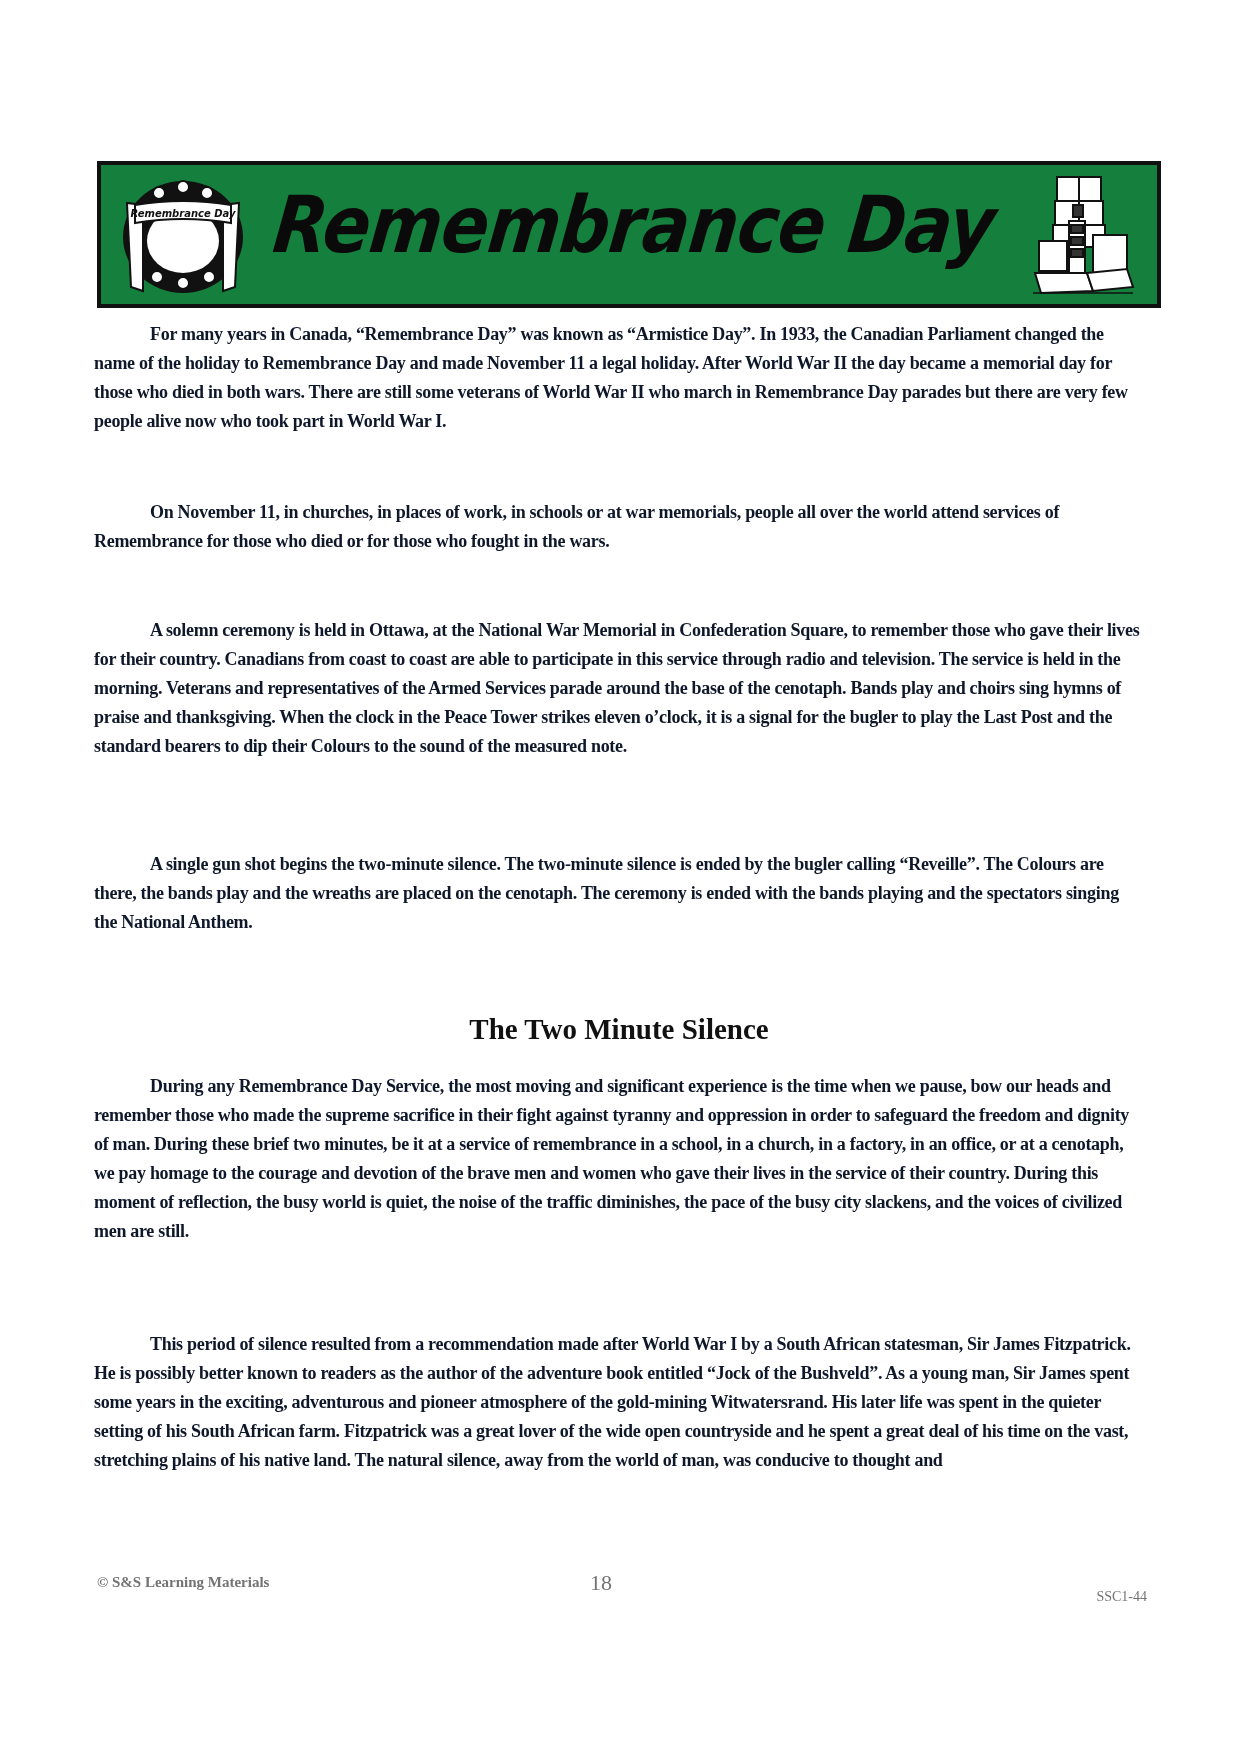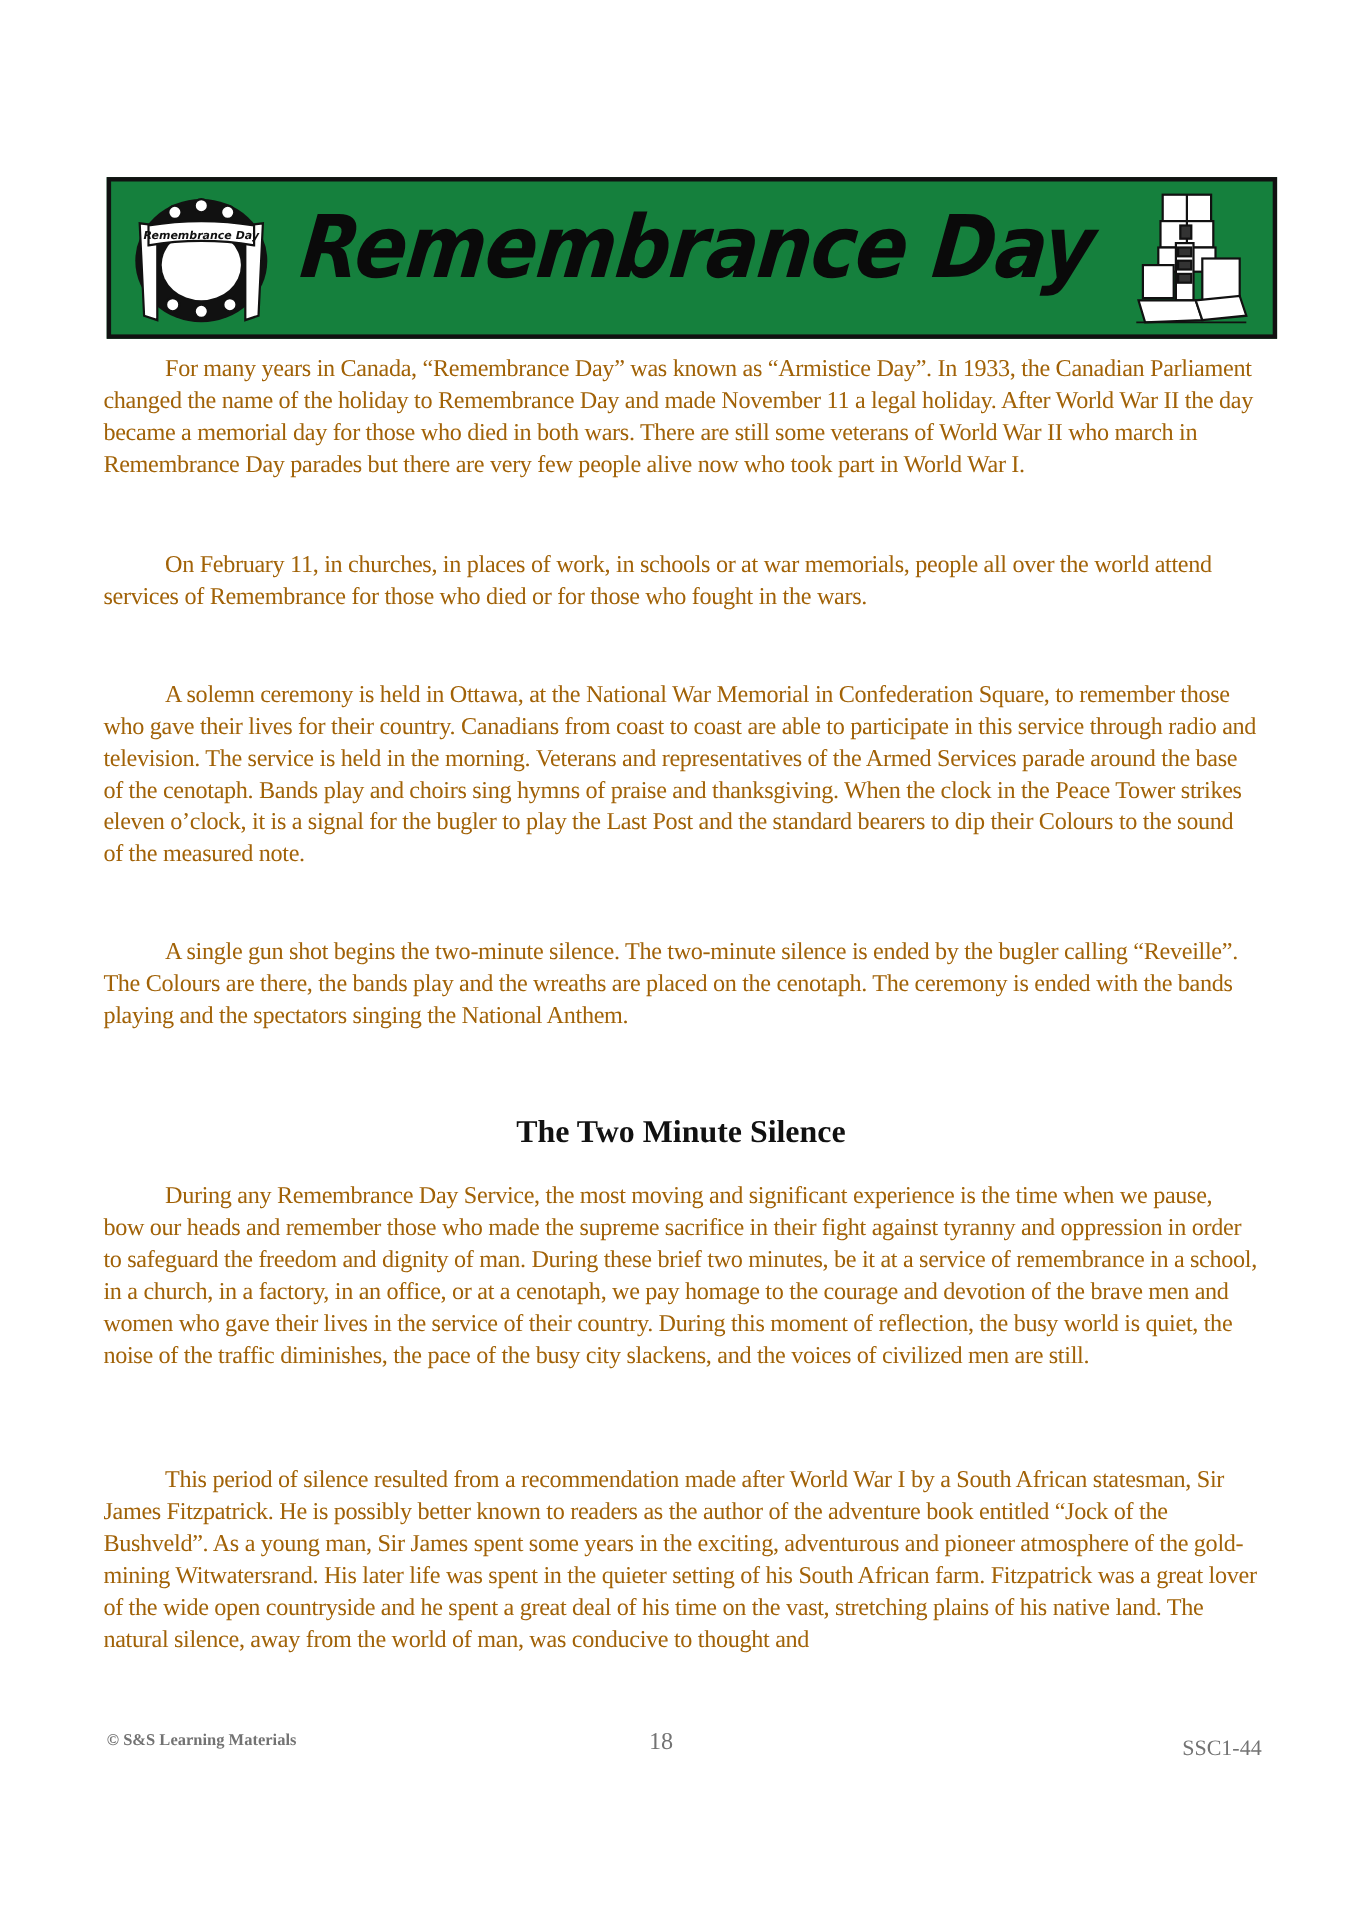--- a/index.html
+++ b/index.html
@@ -54,25 +54,26 @@
       white-space: nowrap;
     }
     .content {
       position: absolute;
       left: 94px;
       top: 320px;
       width: 1050px;
     }
     .para {
       margin: 0;
-      font-size: 22px;
+      font-size: 18px;
       line-height: 29px;
       text-indent: 56px;
-      color: #a16207;
+      color: #0f172a;
       letter-spacing: -0.3px;
+      font-weight: bold;
     }
     .para + .para { }
     .section-heading {
       font-family: "Liberation Serif", serif;
       font-weight: bold;
       font-size: 29px;
       text-align: center;
       margin: 0;
       color: #111;
     }
@@ -94,22 +95,22 @@
     }
     .footer .center {
       position: absolute;
       left: 493px;
       top: -2px;
       font-size: 22px;
     }
     .footer .right {
       position: absolute;
       right: 0;
-      top: 6px;
-      font-size: 20px;
+      top: 17px;
+      font-size: 14px;
     }
   </style>
 </head>
 <body>
 
 <div class="header-box">
   <svg class="wreath" viewBox="0 0 140 124">
     <ellipse cx="70" cy="66" rx="60" ry="56" fill="#111"></ellipse>
     <ellipse cx="70" cy="70" rx="36" ry="32" fill="#fff"></ellipse>
     <circle cx="46" cy="22" r="6" fill="#fff" stroke="#111" stroke-width="2"></circle>
@@ -140,21 +141,21 @@
     <rect x="44" y="80" width="12" height="8" fill="#333"></rect>
     <rect x="46" y="36" width="10" height="12" fill="#333"></rect>
     <path d="M8 104 L60 104 L66 122 L14 124 Z"></path>
     <path d="M60 104 L100 100 L106 118 L66 122 Z"></path>
     <path d="M6 124 L106 124" stroke-width="1.5"></path>
   </svg>
 </div>
 
 <div class="content">
   <p class="para" style="position:absolute; top:0;">For many years in Canada, “Remembrance Day” was known as “Armistice Day”.  In 1933, the Canadian Parliament changed the name of the holiday to Remembrance  Day and made November 11 a legal holiday.  After World War II the day became a memorial day for those who died in both wars.  There are still some veterans of World War II who march in Remembrance Day parades but there are very few people alive now who took part in World War I.</p>
-  <p class="para" style="position:absolute; top:178px;">On February 11, in churches, in places of work, in schools or at war memorials, people all over the world attend services of Remembrance for those who died or for those who fought in the wars.</p>
+  <p class="para" style="position:absolute; top:178px;">On November 11, in churches, in places of work, in schools or at war memorials, people all over the world attend services of Remembrance for those who died or for those who fought in the wars.</p>
   <p class="para" style="position:absolute; top:296px;">A solemn ceremony is held in Ottawa, at the National War Memorial in Confederation Square, to remember those who gave their lives for their country.  Canadians from coast to coast are able to participate in this service through radio and television.  The service is held in the morning.  Veterans and representatives of the Armed Services parade around the base of the cenotaph.  Bands play and choirs sing hymns of praise and thanksgiving.  When the clock in the Peace Tower strikes eleven o’clock, it is a signal for the bugler to play the Last Post and the standard bearers to dip their Colours to the sound of the measured note.</p>
   <p class="para" style="position:absolute; top:530px;">A single gun shot begins the two-minute silence.  The two-minute silence is ended by the bugler calling “Reveille”.  The Colours are there, the bands play and the wreaths are placed on the cenotaph.  The ceremony is ended with the bands playing and the spectators singing the National Anthem.</p>
   <h2 class="section-heading" style="position:absolute; top:677px; left:0; width:1050px;margin-top:16px;">The Two Minute Silence</h2>
   <p class="para" style="position:absolute; top:752px;">During any Remembrance Day Service, the most moving and significant experience is the time when we pause, bow our heads and remember those who made the supreme sacrifice in their fight against tyranny and oppression in order to safeguard the freedom and dignity of man. During these brief two minutes, be it at a service of remembrance in a school, in a church, in a factory, in an office, or at a cenotaph, we pay homage to the courage and devotion of the brave men and women who gave their lives in the service of their country.  During this moment of reflection, the busy world is quiet, the noise of the traffic diminishes, the pace of the busy city slackens, and the voices of civilized men are still.</p>
   <p class="para" style="position:absolute; top:1010px;">This period of silence resulted from a recommendation made after World War I by a South African statesman, Sir James Fitzpatrick.  He is possibly better known to readers as the author of the adventure book entitled “Jock of the Bushveld”.  As a young man, Sir James spent some years in the exciting, adventurous and pioneer atmosphere of the gold-mining Witwatersrand.  His later life was spent in the  quieter setting of his South African farm.  Fitzpatrick was a great lover of the wide open countryside and he spent a great deal of his time on the vast, stretching plains of his native land.  The natural silence, away from the world of man, was conducive to thought and</p>
 </div>
 
 <div class="footer">
   <span class="left">© S&amp;S Learning Materials</span>
   <span class="center">18</span>

